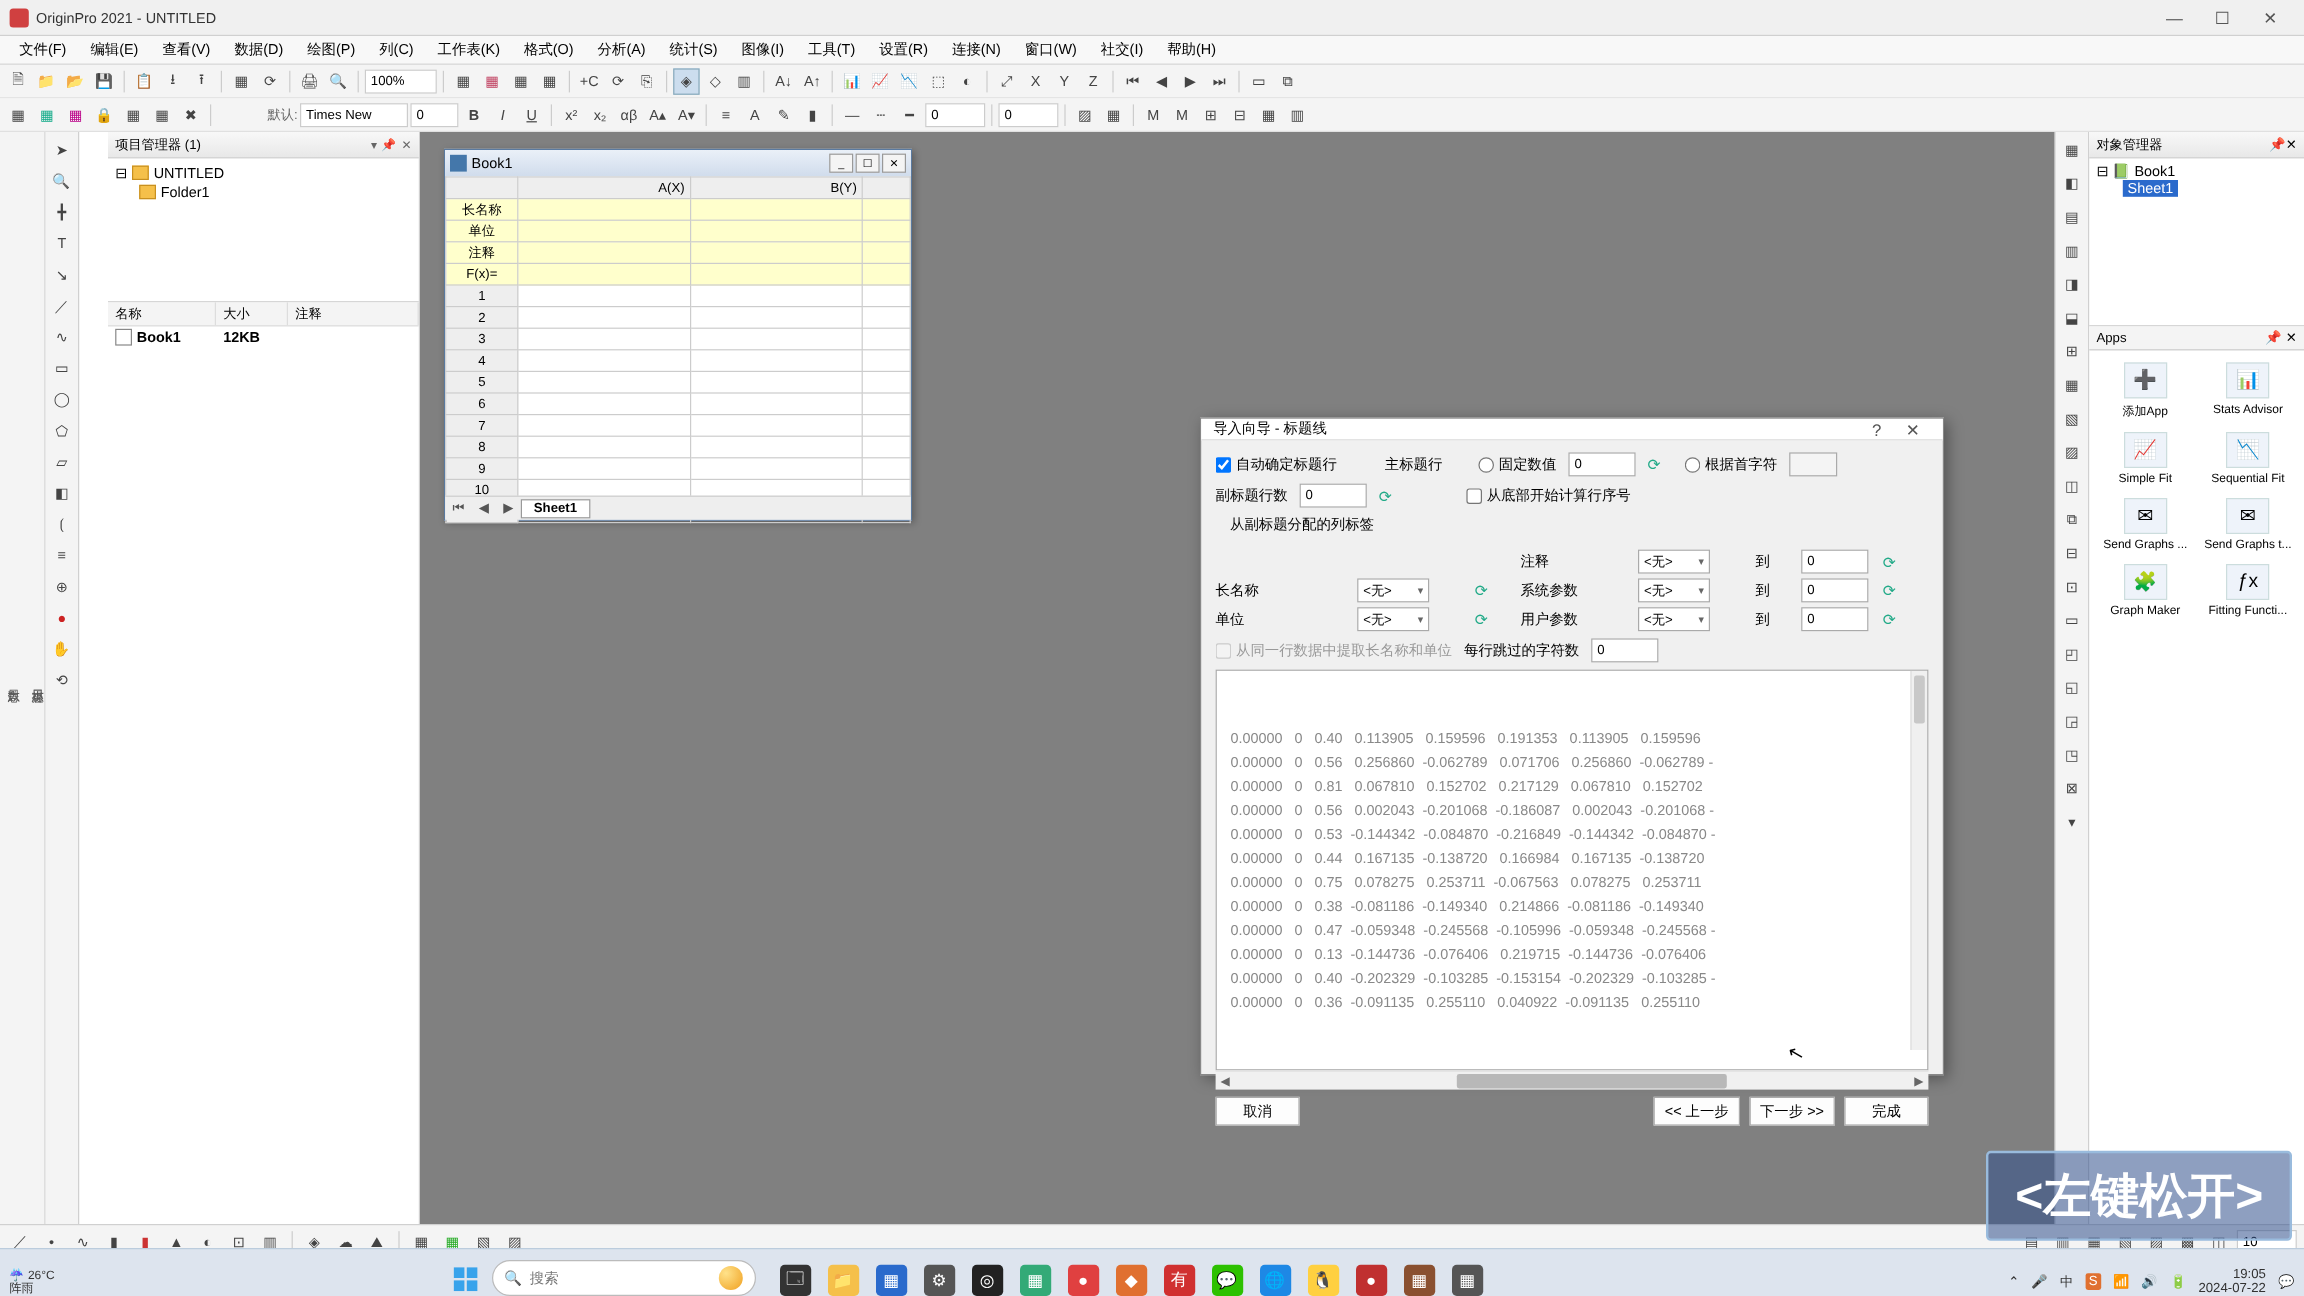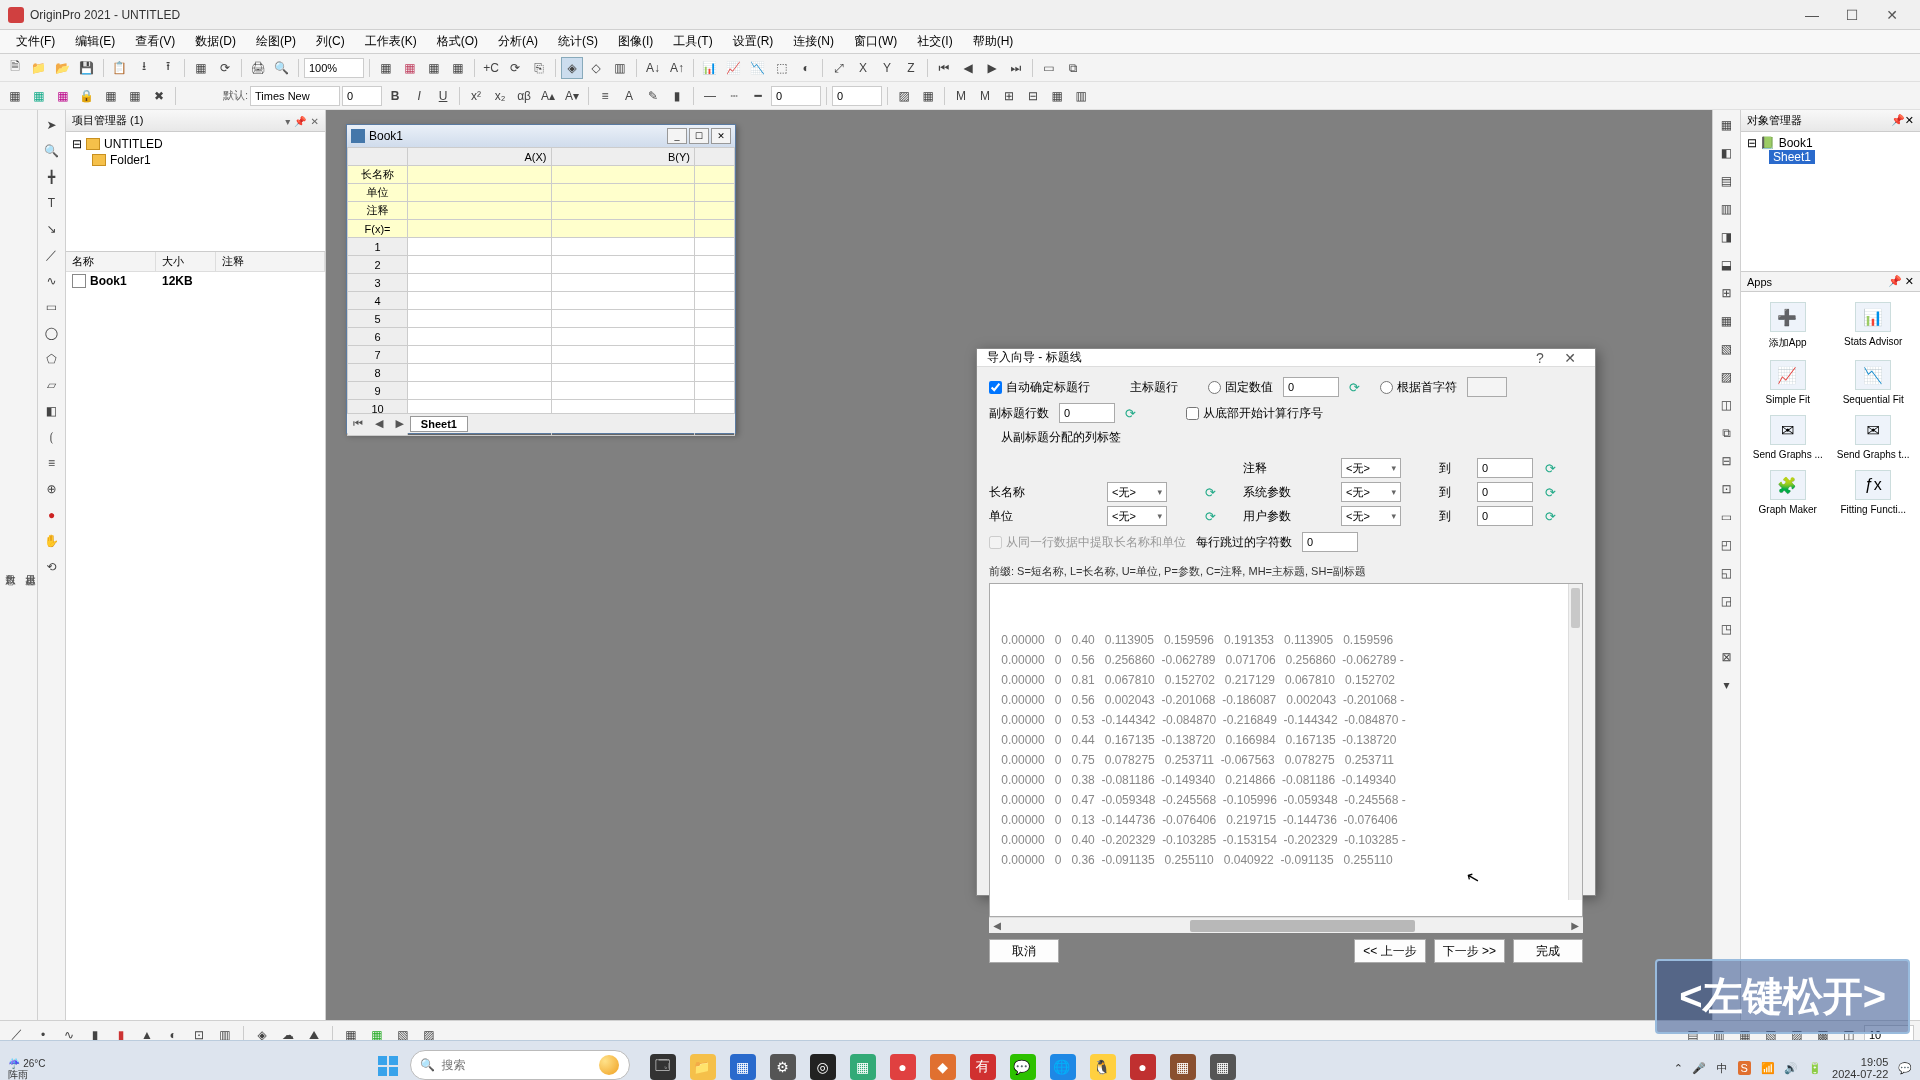--- a/index.html
+++ b/index.html
@@ -24,21 +24,21 @@
 
 
 .main-layout { display: flex; height: calc(100% - 30px - 24px - 28px - 28px - 28px - 32px); position: relative; }
 
 
 .left-vtoolbar { width: 38px; background: #f4f4f4; border-right: 1px solid #d0d0d0; display: flex; flex-direction: column; align-items: center; padding-top: 4px; gap: 6px; font-size: 10px; writing-mode: vertical-rl; color: #555;}
 .left-vtoolbar2 { width: 28px; background: #f4f4f4; border-right: 1px solid #d0d0d0; display: flex; flex-direction: column; align-items: center; padding-top: 4px; gap: 4px;}
 .vtb-btn { width: 22px; height: 22px; display: flex; align-items:center; justify-content:center; font-size:12px; color:#444; }
 
 
-.project-explorer { width: 260px; background: #fff; border-right: 1px solid #d0d0d0; display: flex; flex-direction: column; }
+.project-explorer { width: 260px; background: #fff; border-right: 1px solid #d0d0d0; display: flex; flex-direction: column; margin-left: 24px; }
 .pe-header { height: 22px; background: linear-gradient(#f8f8f8,#e8e8e8); border-bottom: 1px solid #ccc; font-size: 11px; padding: 0 6px; display: flex; align-items: center; justify-content: space-between; }
 .pe-header .ctrls span { margin-left: 4px; font-size: 10px; color: #666; cursor: default; }
 .pe-tree { flex: 0 0 120px; border-bottom: 1px solid #ccc; padding: 4px 6px; font-size: 12px; }
 .pe-tree .node { display: flex; align-items: center; gap: 4px; padding: 1px 0; }
 .pe-tree .indent { padding-left: 20px; }
 .folder-icon { width: 14px; height: 12px; background: #f5c04a; border: 1px solid #c89020; display: inline-block; }
 .pe-list-header { height: 20px; background: #f4f4f4; border-bottom: 1px solid #ddd; display: flex; font-size: 11px; }
 .pe-list-header div { border-right: 1px solid #ddd; padding: 2px 6px; }
 .pe-list { flex: 1; font-size: 12px; }
 .pe-list .row { display: flex; padding: 2px 6px; align-items: center; }
@@ -461,21 +461,21 @@
           <label style="margin-left:10px">
               <input type="radio" name="mh" style="">
               <span>根据首字符</span>
             </label>
           <input class="dlg-input" style="width: 40px; background: rgb(244, 244, 244);">
         </div>
         <div class="dlg-row">
           <span>副标题行数</span>
           <input class="dlg-input" value="0" style="">
           <span class="refresh-icon">⟳</span>
-          <label style="margin-left:40px">
+          <label style="margin-left:52px">
               <input type="checkbox" style="">
               <span>从底部开始计算行序号</span>
             </label>
         </div>
         <div class="dlg-row">
           <span style="margin-left:12px">从副标题分配的列标签</span>
         </div>
 
         <div class="grid2">
           <span></span>
@@ -508,21 +508,20 @@
 
         <div class="dlg-row">
           <label style="color:#999">
               <input type="checkbox" disabled="" style="">
               <span>从同一行数据中提取长名称和单位</span>
             </label>
           <span style="">每行跳过的字符数</span>
           <input class="dlg-input" value="0" style="">
         </div>
 
-        <div class="prefix-line">前缀:  S=短名称,  L=长名称,  U=单位,  P=参数,  C=注释,  MH=主标题,  SH=副标题</div>
 
         <div class="preview-box" id="preview-lines">
           <div> 0.00000   0   0.40   0.113905   0.159596   0.191353   0.113905   0.159596</div><div> 0.00000   0   0.56   0.256860  -0.062789   0.071706   0.256860  -0.062789 -</div><div> 0.00000   0   0.81   0.067810   0.152702   0.217129   0.067810   0.152702</div><div> 0.00000   0   0.56   0.002043  -0.201068  -0.186087   0.002043  -0.201068 -</div><div> 0.00000   0   0.53  -0.144342  -0.084870  -0.216849  -0.144342  -0.084870 -</div><div> 0.00000   0   0.44   0.167135  -0.138720   0.166984   0.167135  -0.138720</div><div> 0.00000   0   0.75   0.078275   0.253711  -0.067563   0.078275   0.253711</div><div> 0.00000   0   0.38  -0.081186  -0.149340   0.214866  -0.081186  -0.149340</div><div> 0.00000   0   0.47  -0.059348  -0.245568  -0.105996  -0.059348  -0.245568 -</div><div> 0.00000   0   0.13  -0.144736  -0.076406   0.219715  -0.144736  -0.076406</div><div> 0.00000   0   0.40  -0.202329  -0.103285  -0.153154  -0.202329  -0.103285 -</div><div> 0.00000   0   0.36  -0.091135   0.255110   0.040922  -0.091135   0.255110</div><div class="preview-vscroll"><div class="thumb"></div></div>
         </div>
         <div class="preview-hscroll">
           <span class="arrow">◀</span>
           <div class="track">
               <div class="thumb"></div>
             </div>
           <span class="arrow">▶</span>

